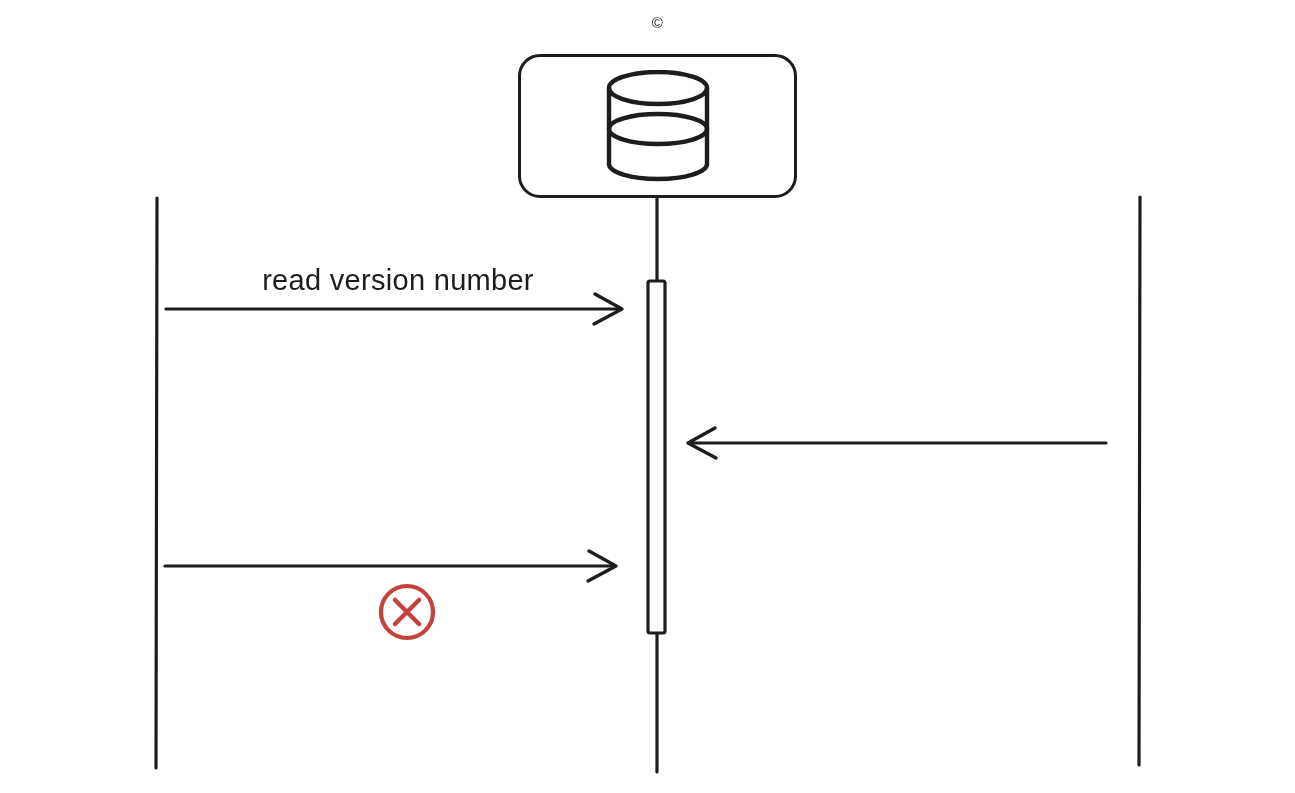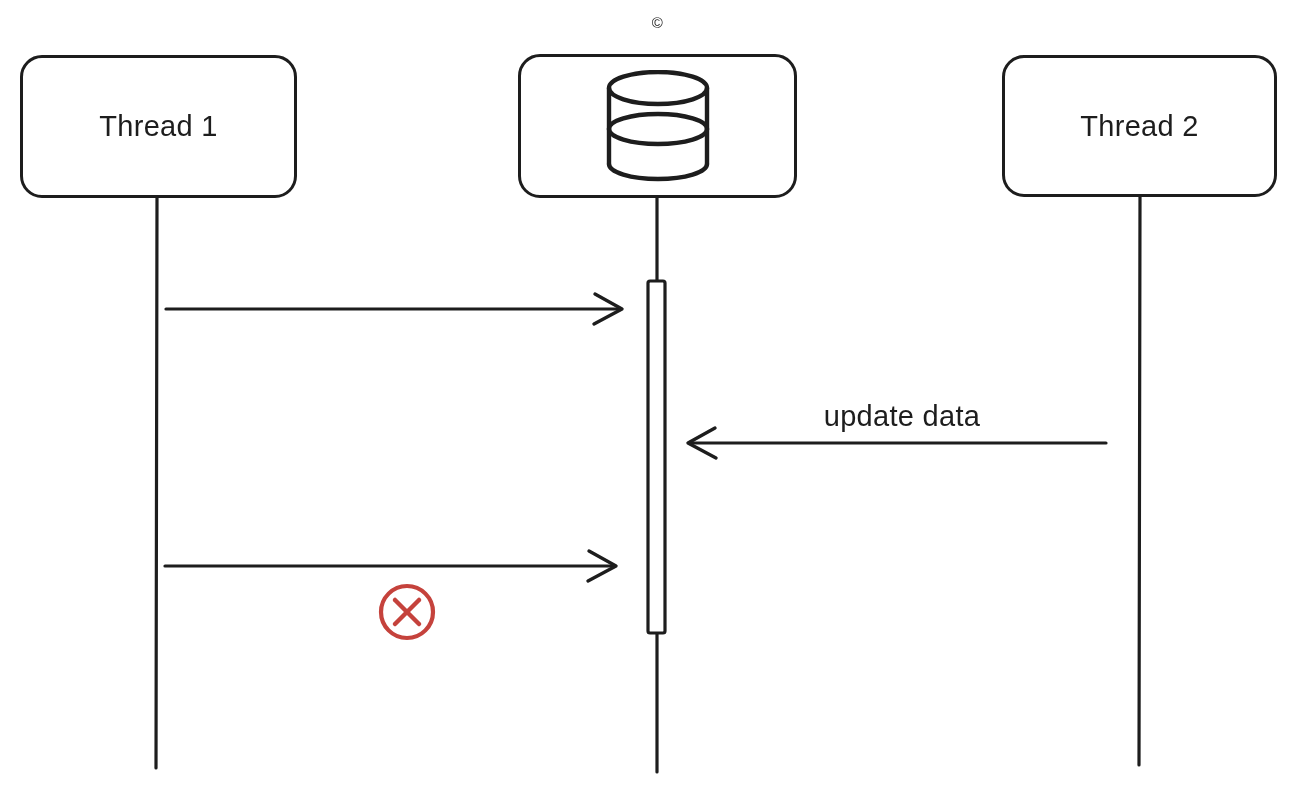--- a/index.html
+++ b/index.html
@@ -113,34 +113,28 @@
     <line class="stroke-ink" x1="165" y1="566" x2="612" y2="566" stroke-width="3.2" stroke-linecap="round"></line>
     <polyline class="stroke-ink nofill" points="589,551 616,566 588,581" stroke-width="3.4" stroke-linecap="round" stroke-linejoin="round"></polyline>
 
     <g>
       <circle class="stroke-error nofill" cx="407" cy="612" r="26" stroke-width="4.2"></circle>
       <line class="stroke-error" x1="395" y1="600" x2="419" y2="624" stroke-width="4.5" stroke-linecap="round"></line>
       <line class="stroke-error" x1="419" y1="600" x2="395" y2="624" stroke-width="4.5" stroke-linecap="round"></line>
     </g>
   </svg>
 
-  <div class="actor-box box-thread1">
-    <span>Thread 1</span>
-  </div>
 
   <div class="actor-box box-db db-icon-wrap">
     <svg width="104" height="112" viewBox="0 0 104 112" xmlns="http://www.w3.org/2000/svg">
       <ellipse class="stroke-ink nofill" cx="52" cy="18" rx="49" ry="16" stroke-width="4.4"></ellipse>
       <line class="stroke-ink" x1="3" y1="18" x2="3" y2="94" stroke-width="4.4" stroke-linecap="round"></line>
       <line class="stroke-ink" x1="101" y1="18" x2="101" y2="94" stroke-width="4.4" stroke-linecap="round"></line>
       <path class="stroke-ink nofill" d="M3,59 A49,15 0 0 1 101,59" transform="scale(1,1) translate(0,0)" stroke-width="4.4" stroke-linecap="round" vector-effect="none"></path>
       <path class="stroke-ink nofill" d="M3,59 A49,15 0 0 0 101,59" stroke-width="4.4" stroke-linecap="round"></path>
       <path class="stroke-ink nofill" d="M3,94 A49,15 0 0 0 101,94" stroke-width="4.4" stroke-linecap="round"></path>
     </svg>
   </div>
 
-  <div class="actor-box box-thread2">
-    <span>Thread 2</span>
-  </div>
 
-  <div class="msg-label label-update">update data</div>
+  <div class="msg-label label-read">read version number</div>
 
 </div>
 
 </body></html>

